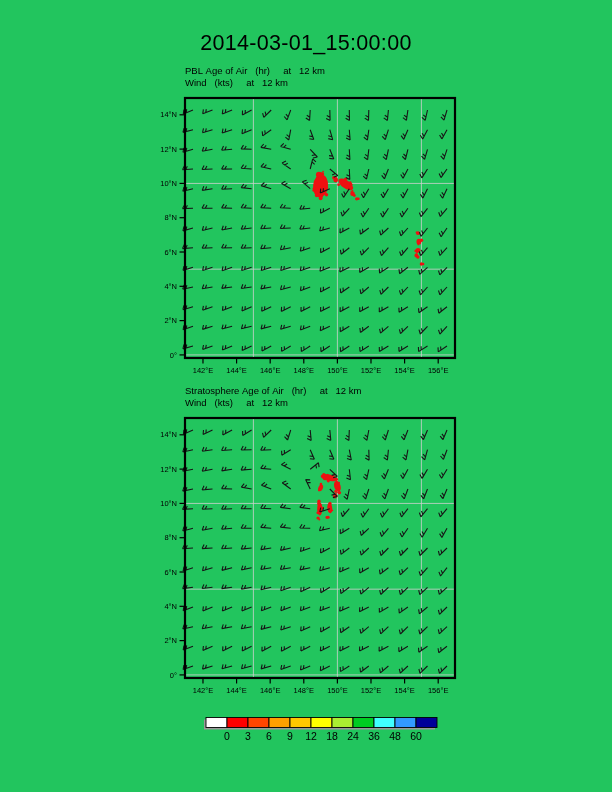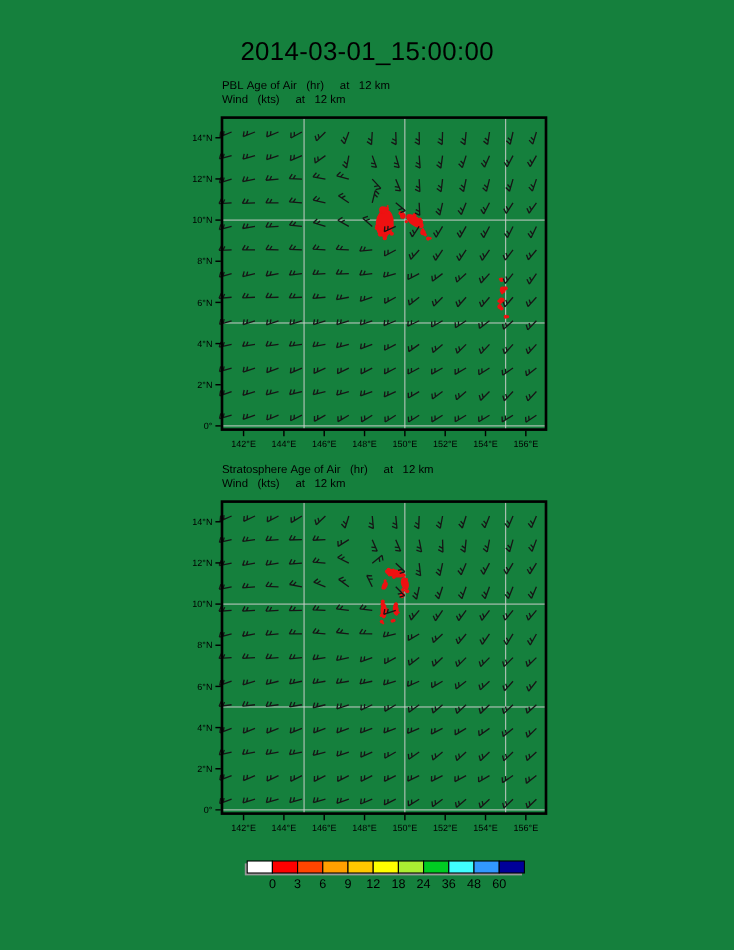--- a/index.html
+++ b/index.html
@@ -1,16 +1,16 @@
 <!DOCTYPE html>
 <html><head>
 <meta charset="utf-8">
 <style>
   html,body{margin:0;padding:0;background:#fff;}
-  .page{position:relative;width:612px;height:792px;background:#15803d;overflow:hidden;
+  .page{position:relative;width:612px;height:792px;background:#22c55e;overflow:hidden;
         font-family:"Liberation Sans","DejaVu Sans",sans-serif;}
   .fig-title{position:absolute;top:31px;left:0;width:100%;text-align:center;
              font-size:21.5px;color:#000;letter-spacing:.3px;}
   svg{position:absolute;left:0;top:0;}
   text{fill:#000;}
   .sub{font-size:9.5px;white-space:pre;}
   .tick{font-size:7.5px;}
   .cb{font-size:10.5px;}
 </style>
 </head>

